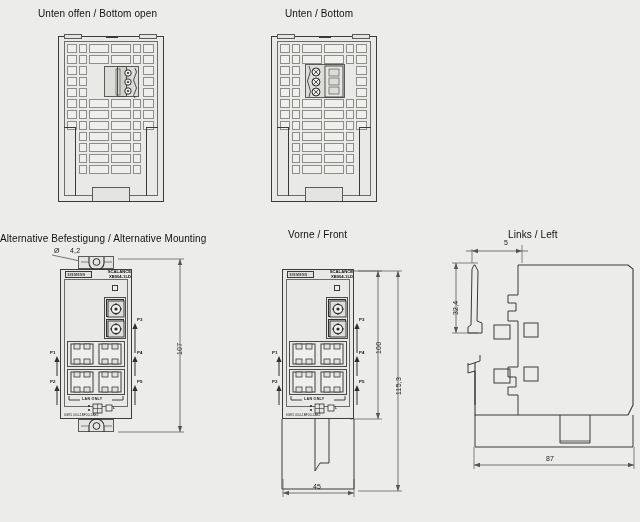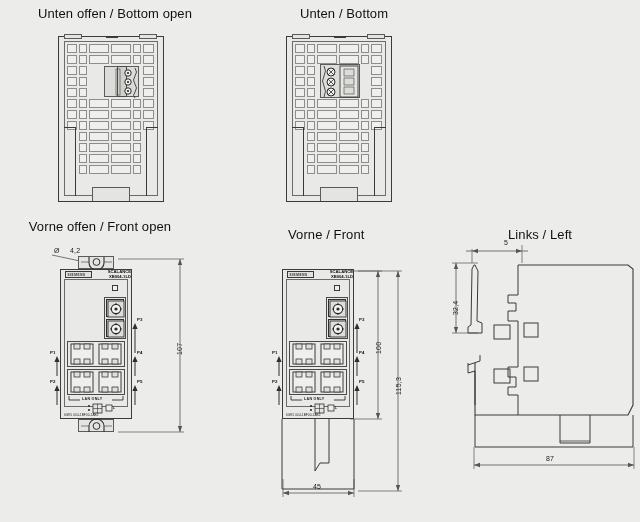--- a/index.html
+++ b/index.html
@@ -8,21 +8,21 @@
     background:#ececeb;
     font-family:"Liberation Sans", sans-serif;
     color:#1a1a1a;
     overflow:hidden;
     position:relative;
   }
   .stage{position:absolute;left:0;top:0;width:640px;height:522px;}
   .view{position:absolute;}
   .vtitle{
     position:absolute;
-    font-size:13px;
+    font-size:10px;
     letter-spacing:.1px;
     color:#111;
     white-space:nowrap;
     line-height:11px;
   }
   .vtitle.center{text-align:center;}
 
   
   .ln{position:absolute;background:#3a3a3a;}
   .hl{height:1px;}
@@ -166,21 +166,21 @@
       <circle cx="24" cy="25" r="3.2" fill="#efefed" stroke="#2b2b2b" stroke-width="1"></circle>
       <circle cx="24" cy="25" r="1.1" fill="#2b2b2b"></circle>
       <path d="M31 2 q3 4 0 8 q-3 4 0 8 q3 4 0 8 q-3 4 0 6" fill="none" stroke="#3a3a3a" stroke-width="0.9"></path>
       <rect x="12" y="3" width="4" height="26" fill="none" stroke="#555" stroke-width="0.7"></rect>
     </svg>
 
     <div class="boxf" style="left:92px;top:187px;width:38px;height:15px;"></div>
     <div class="ln hl" style="left:58px;top:201px;width:106px;height:1px;"></div>
   </div>
 
-  <div class="view" style="left:258px;top:0;width:220px;height:215px;">
+  <div class="view" style="left:243px;top:0;width:220px;height:215px;">
     <div class="vtitle" style="left:42px;top:8px;">Unten / Bottom</div>
 
     <div class="shell" style="left:28px;top:36px;width:106px;height:166px;"></div>
     <div class="boxf" style="left:34px;top:34px;width:18px;height:5px;"></div>
     <div class="boxf" style="left:109px;top:34px;width:18px;height:5px;"></div>
     <div class="ln hl" style="left:76px;top:36px;width:12px;height:2px;"></div>
     <div class="box thin" style="left:34px;top:41px;width:94px;height:155px;"></div>
 
     <div>
       <div class="vent" style="left:37px;top:44px;width:10px;height:9px;"></div>
@@ -269,21 +269,21 @@
       <circle cx="11" cy="28" r="4" fill="#efefed" stroke="#2b2b2b" stroke-width="1"></circle>
       <path d="M8 25 l6 6 M14 25 l-6 6" stroke="#2b2b2b" stroke-width="0.8"></path>
       <path d="M4 2 q3 5 0 10 q-3 5 0 10 q3 5 0 11" fill="none" stroke="#3a3a3a" stroke-width="0.9"></path>
     </svg>
 
     <div class="boxf" style="left:62px;top:187px;width:38px;height:15px;"></div>
     <div class="ln hl" style="left:28px;top:201px;width:106px;height:1px;"></div>
   </div>
 
   <div class="view" style="left:0;top:215px;width:220px;height:307px;">
-    <div class="vtitle center" style="left:0;top:6px;width:200px;">Vorne offen / Front open</div>
+    <div class="vtitle center" style="left:0;top:18px;width:200px;">Alternative Befestigung / Alternative Mounting</div>
 
     <div class="dim" style="left:54px;top:32px;">Ø</div>
     <div class="dim" style="left:70px;top:32px;">4,2</div>
     <svg style="position:absolute;left:50px;top:38px;" width="60" height="18" viewBox="0 0 60 18">
       <path d="M2 2 L58 14" stroke="#555" stroke-width="0.8" fill="none"></path>
     </svg>
 
     <div class="boxf" style="left:78px;top:41px;width:36px;height:13px;"></div>
     <svg style="position:absolute;left:78px;top:41px;" width="37" height="14" viewBox="0 0 37 14">
       <path d="M11 1 L11 7 a7.5 7 0 0 0 15 0 L26 1" fill="none" stroke="#2f2f2f" stroke-width="1.1"></path>

